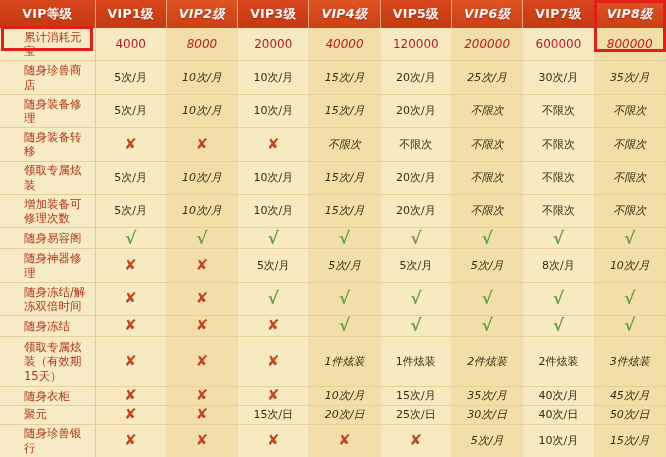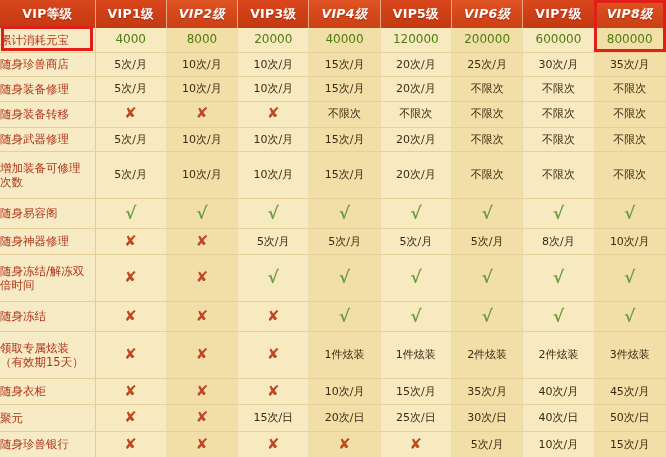--- a/index.html
+++ b/index.html
@@ -52,36 +52,36 @@
     padding: 0 2px;
     text-align: center;
     vertical-align: middle;
     font-size: 11px;
     color: #3a2a10;
     border-bottom: 1px solid #e6d099;
     border-right: 1px solid #eedcae;
     background: #f7e9c0;
     line-height: 1.25;
   }
-  tbody td.alt { background: #f2dfa8; }
+  tbody td.alt { background: #f2dfa8; font-style: italic; }
   tbody td:last-child { border-right: none; }
   tbody tr:last-child td { border-bottom: none; }
 
   td.rowlabel {
     text-align: left;
-    padding-left: 0;
+    padding-left: 24px;
     padding-right: 4px;
     color: #b03318;
     font-size: 11.5px;
     background: #f7ebc6;
     border-right: 1px solid #e3cd96;
   }
   td.firstnum {
     font-size: 12px;
-    color: #4d7c0f;
+    color: #b91c1c;
   }
 
   .mark-check {
     color: #6f9c3c;
     font-size: 17px;
     font-weight: bold;
     line-height: 1;
     display: inline-block;
     text-shadow: 0 1px 0 rgba(255,255,255,.5);
   }
@@ -180,21 +180,21 @@
           <td class="alt"><span class="mark-cross">✘</span></td>
           <td><span class="mark-cross">✘</span></td>
           <td class="alt">不限次</td>
           <td>不限次</td>
           <td class="alt">不限次</td>
           <td>不限次</td>
           <td class="alt">不限次</td>
           <td>不限次</td>
         </tr>
         <tr>
-          <td class="rowlabel">随身武器修理</td>
+          <td class="rowlabel">领取专属炫装</td>
           <td>5次/月</td>
           <td class="alt">10次/月</td>
           <td>10次/月</td>
           <td class="alt">15次/月</td>
           <td>20次/月</td>
           <td class="alt">不限次</td>
           <td>不限次</td>
           <td class="alt">不限次</td>
           <td>不限次</td>
         </tr>

